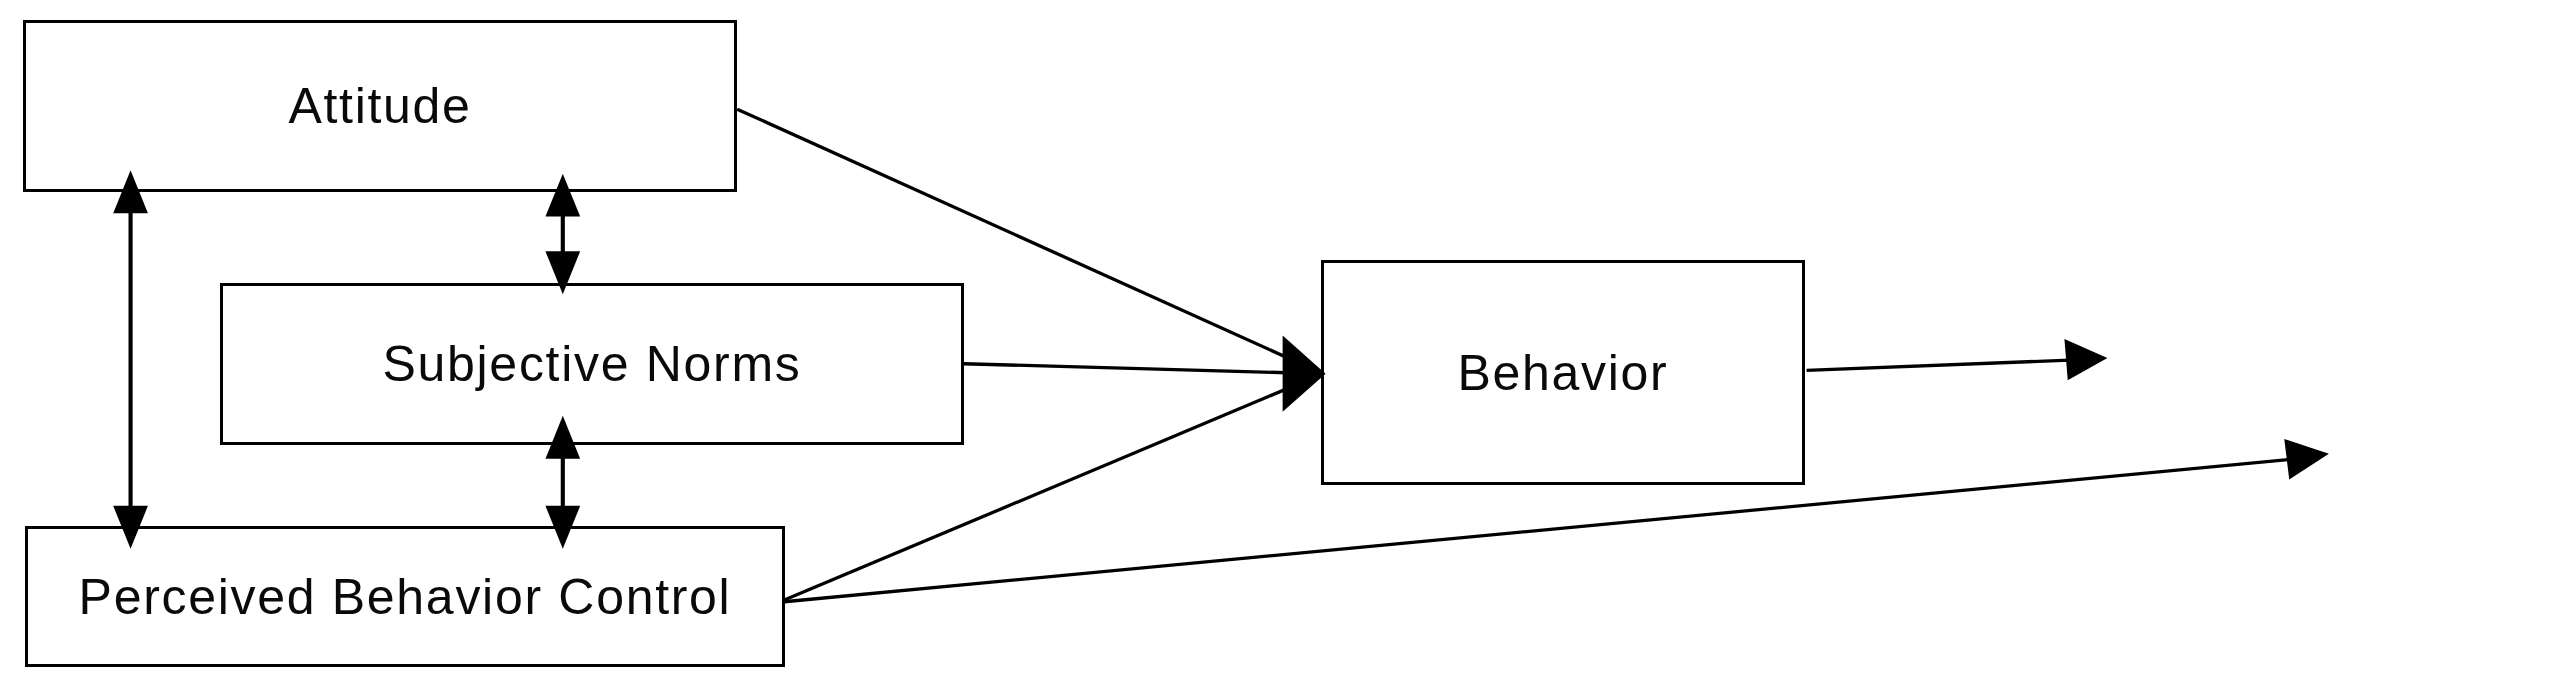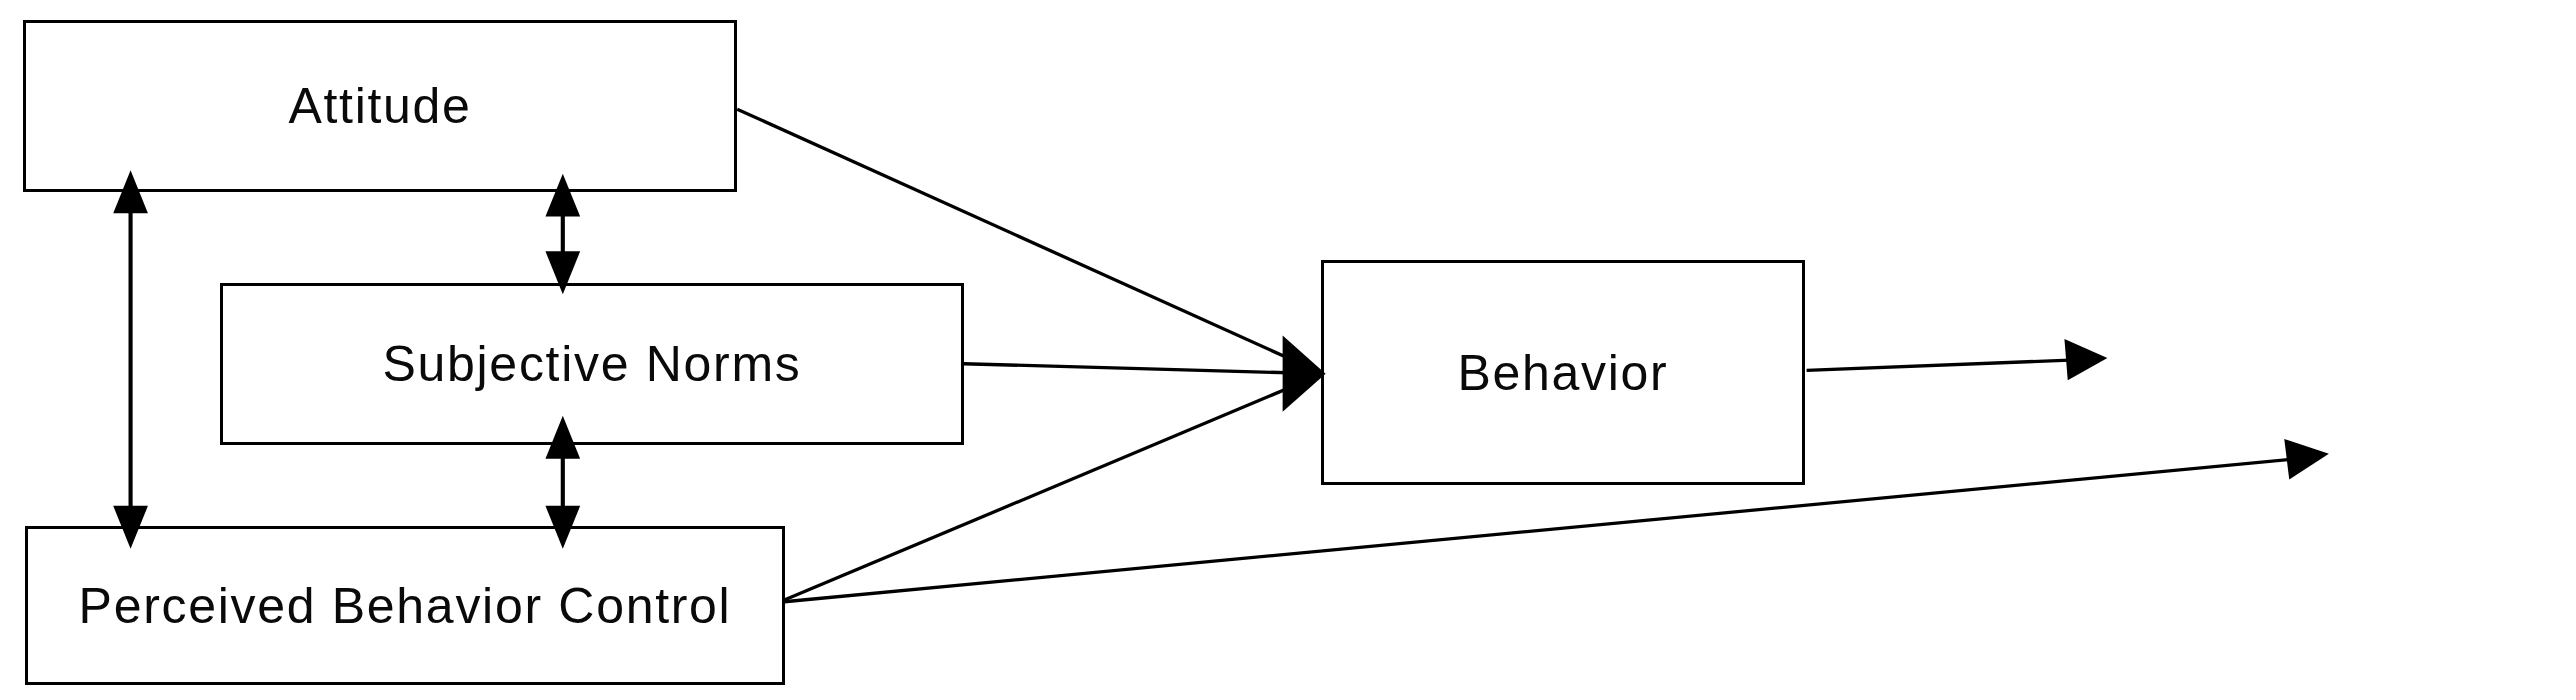--- a/index.html
+++ b/index.html
@@ -33,21 +33,21 @@
     display: flex;
     align-items: center;
     justify-content: center;
     font-size: 50px;
     letter-spacing: 1.7px;
     color: #0a0a0a;
     white-space: nowrap;
   }
   .node-attitude            { left: 23px;   top: 20px;  width: 714px; height: 172px; }
   .node-subjective-norms    { left: 220px;  top: 283px; width: 744px; height: 162px; }
-  .node-pbc                 { left: 25px;   top: 526px; width: 760px; height: 159px; }
+  .node-pbc                 { left: 25px;   top: 526px; width: 760px; height: 141px; }
   .node-intention           { left: 1321px; top: 260px; width: 484px; height: 225px; }
   .node-behavior            { left: 2104px; top: 255px; width: 454px; height: 198px; }
 
   .edge-line { stroke: #000000; stroke-width: 4; fill: none; }
   .edge-stem { stroke: #000000; stroke-width: 5; fill: none; }
   .arrowhead { fill: #000000; stroke: none; }
 </style>
 </head>
 <body>
 

